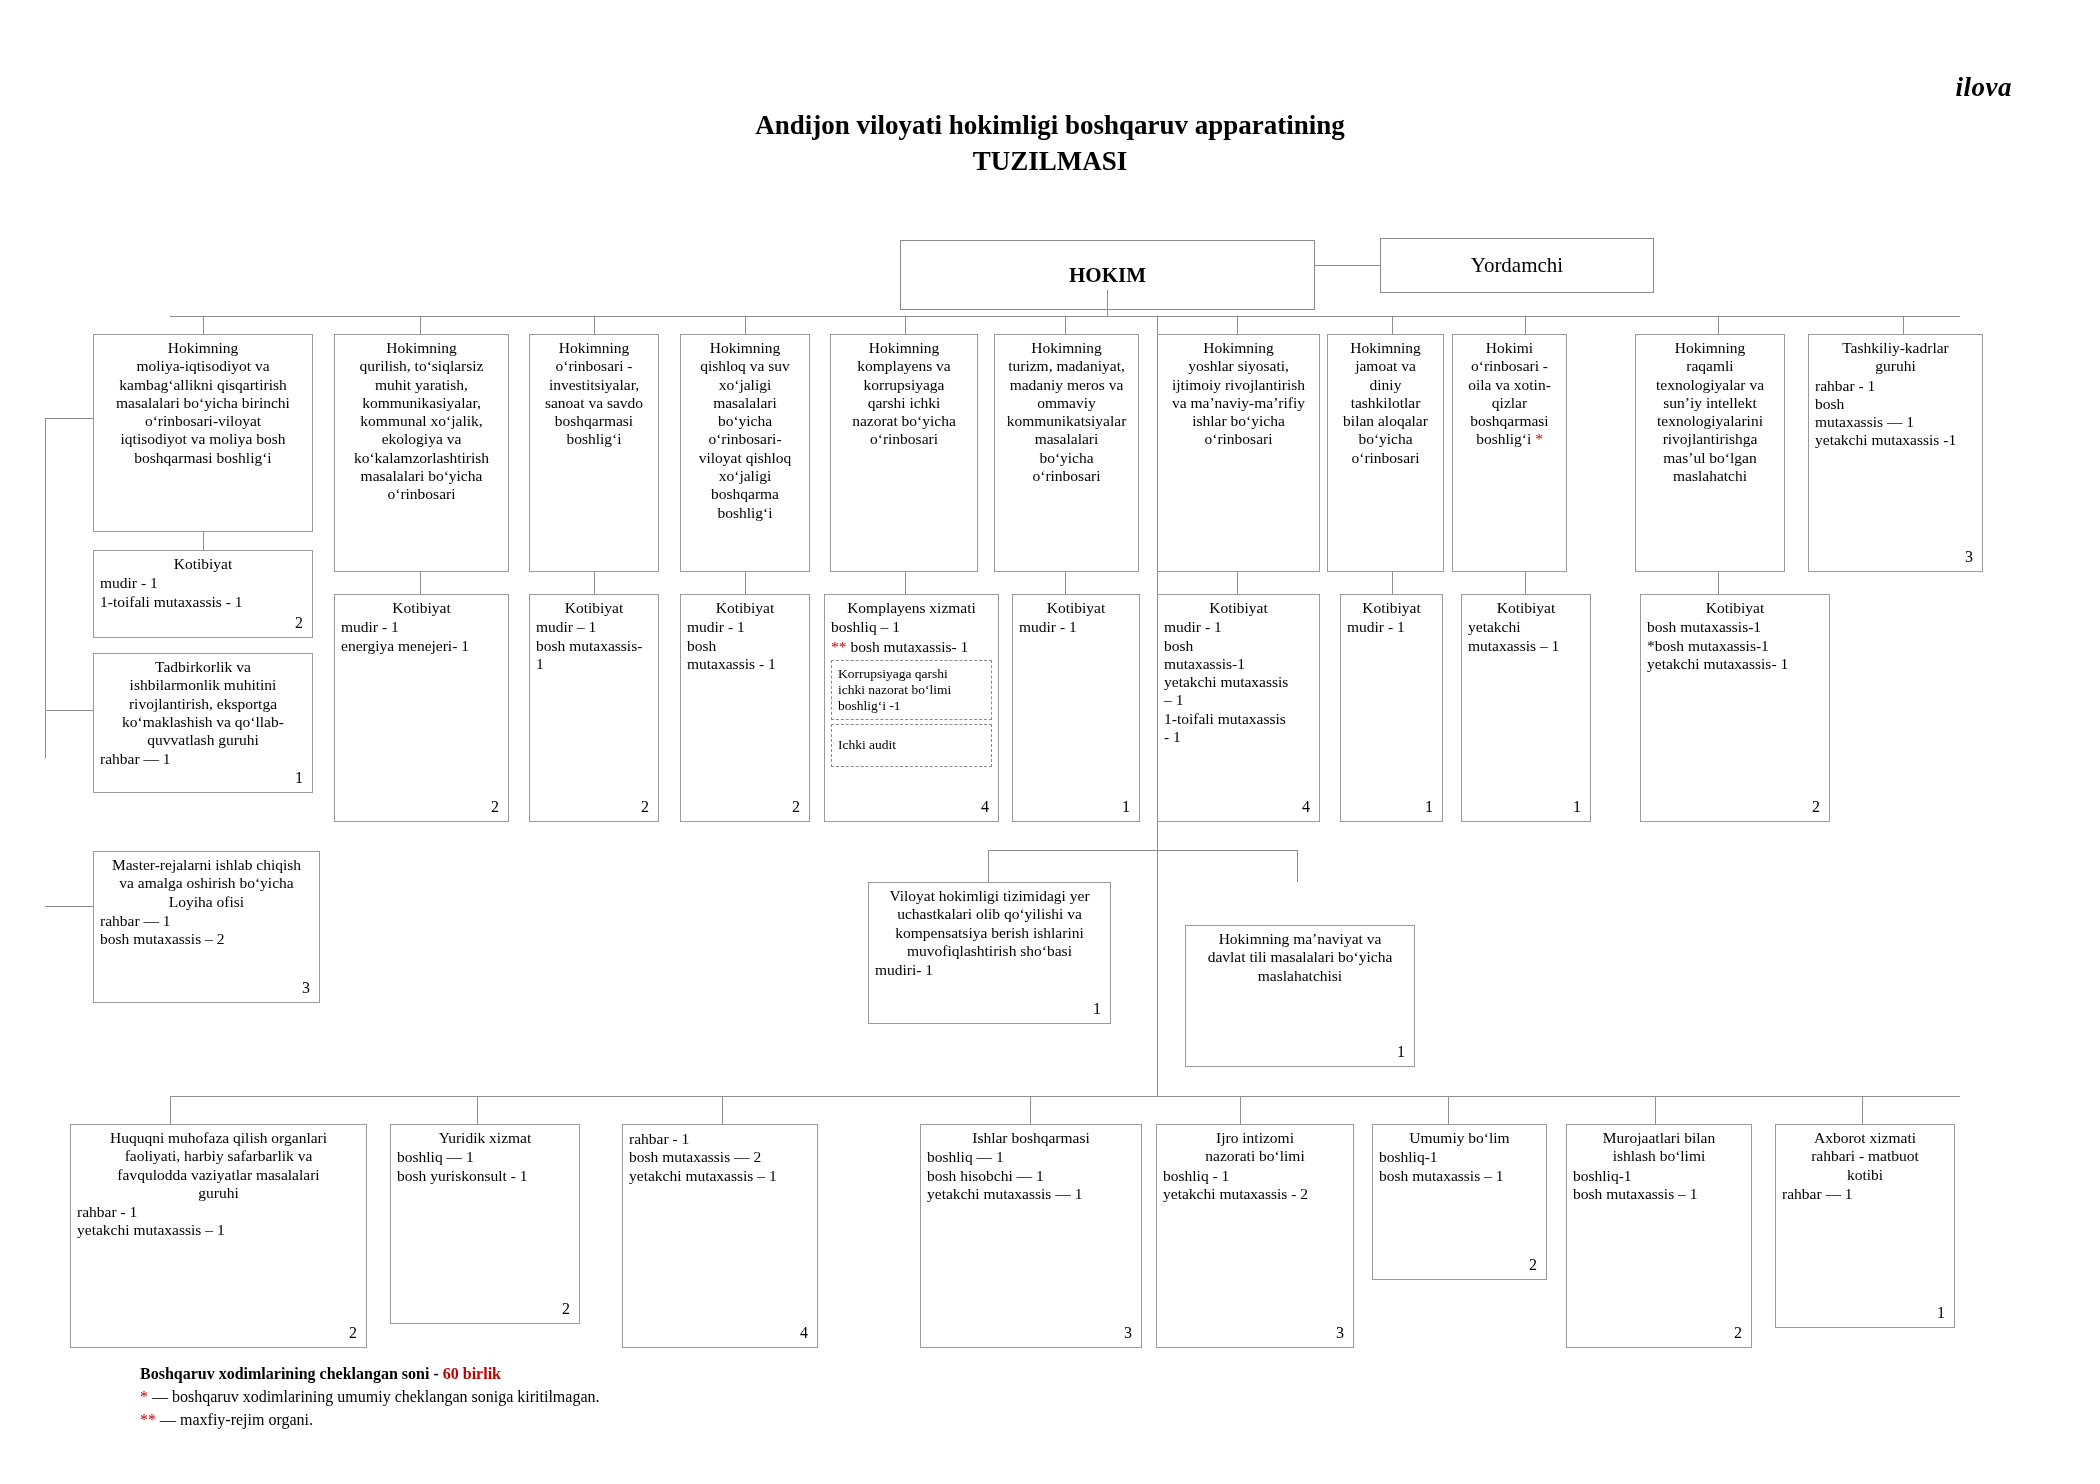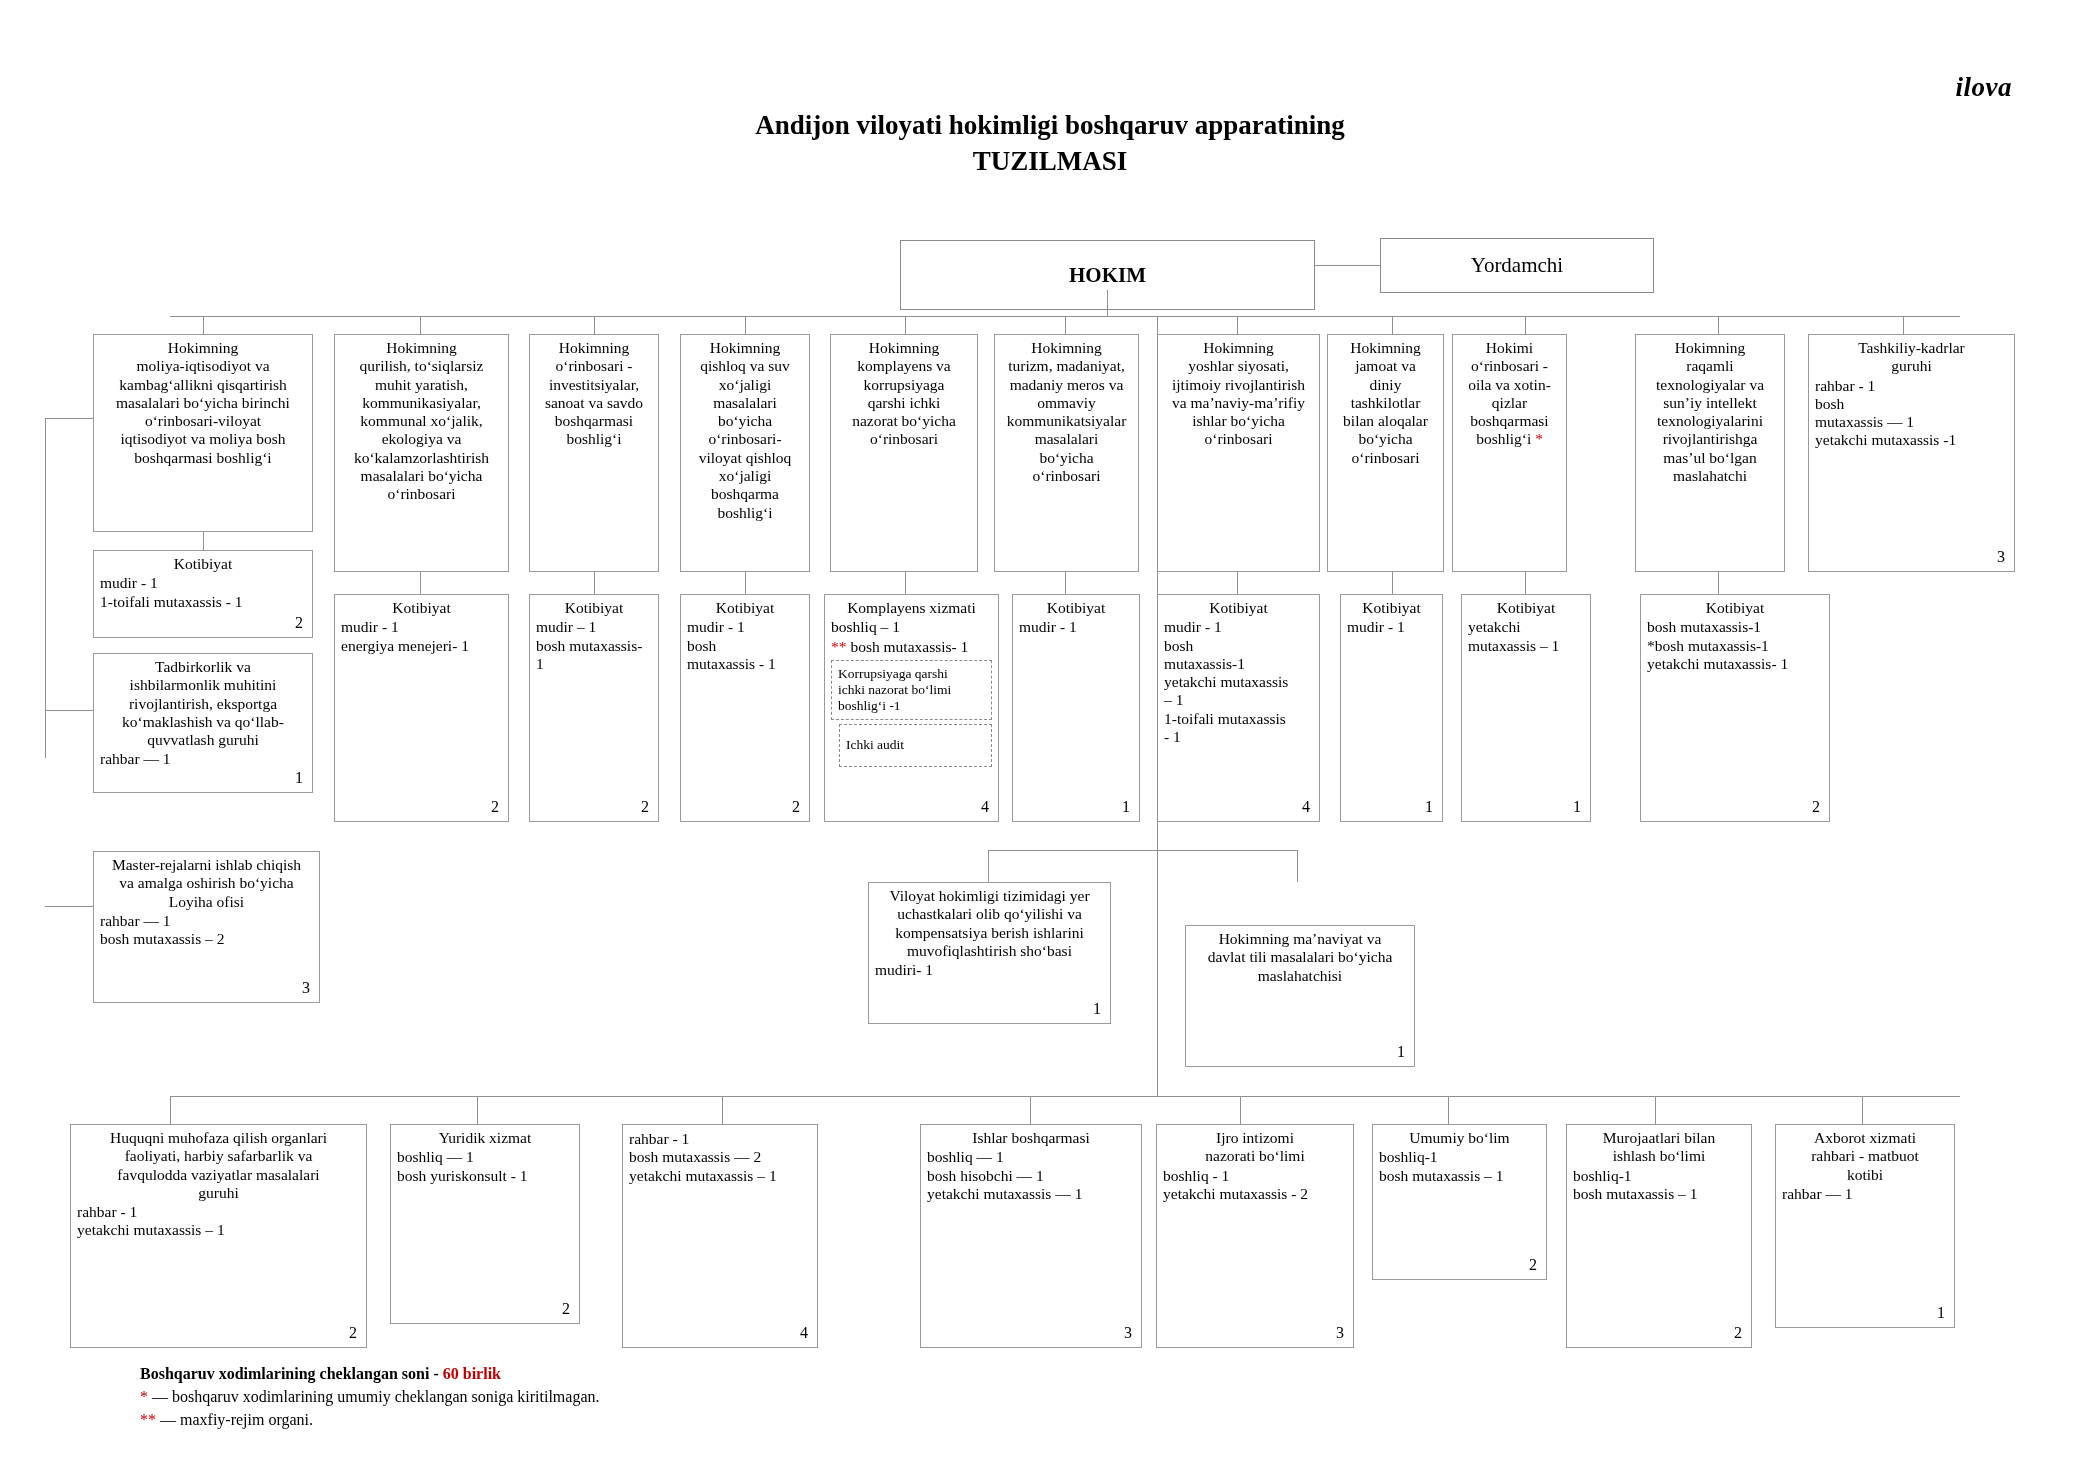--- a/index.html
+++ b/index.html
@@ -237,21 +237,21 @@
     <span class="hd">Hokimning
 raqamli
 texnologiyalar va
 sun’iy intellekt
 texnologiyalarini
 rivojlantirishga
 mas’ul bo‘lgan
 maslahatchi</span>
   </div>
 
-  <div class="box gap" style="left:1808px; top:334px; width:207px; height:238px;">
+  <div class="box gap" style="left:1808px; top:334px; width:175px; height:238px;">
     <span class="hd">Tashkiliy-kadrlar
 guruhi</span>
     <span class="bd">rahbar - 1
 bosh
 mutaxassis — 1
 yetakchi mutaxassis -1</span>
     <span class="cnt">3</span>
   </div>
 
   <div class="ln lv" style="left:203px; top:532px; height:18px;"></div>
@@ -295,21 +295,21 @@
     <span class="cnt">2</span>
   </div>
 
   <div class="box" style="left:824px; top:594px; width:175px; height:228px;">
     <span class="hd">Komplayens xizmati</span>
     <span class="bd">boshliq – 1</span>
     <span class="bd"><span class="red">**</span><span> bosh mutaxassis- 1</span></span>
     <div class="dash">Korrupsiyaga qarshi
 ichki nazorat bo‘limi
 boshlig‘i -1</div>
-    <div class="dash" style="padding-top:12px; padding-bottom:12px;margin-left:8px;">Ichki audit</div>
+    <div class="dash" style="padding-top:12px; padding-bottom:12px;">Ichki audit</div>
     <span class="cnt">4</span>
   </div>
 
   <div class="box" style="left:1012px; top:594px; width:128px; height:228px;">
     <span class="hd">Kotibiyat</span>
     <span class="bd">mudir - 1</span>
     <span class="cnt">1</span>
   </div>
 
   <div class="box" style="left:1157px; top:594px; width:163px; height:228px;">

